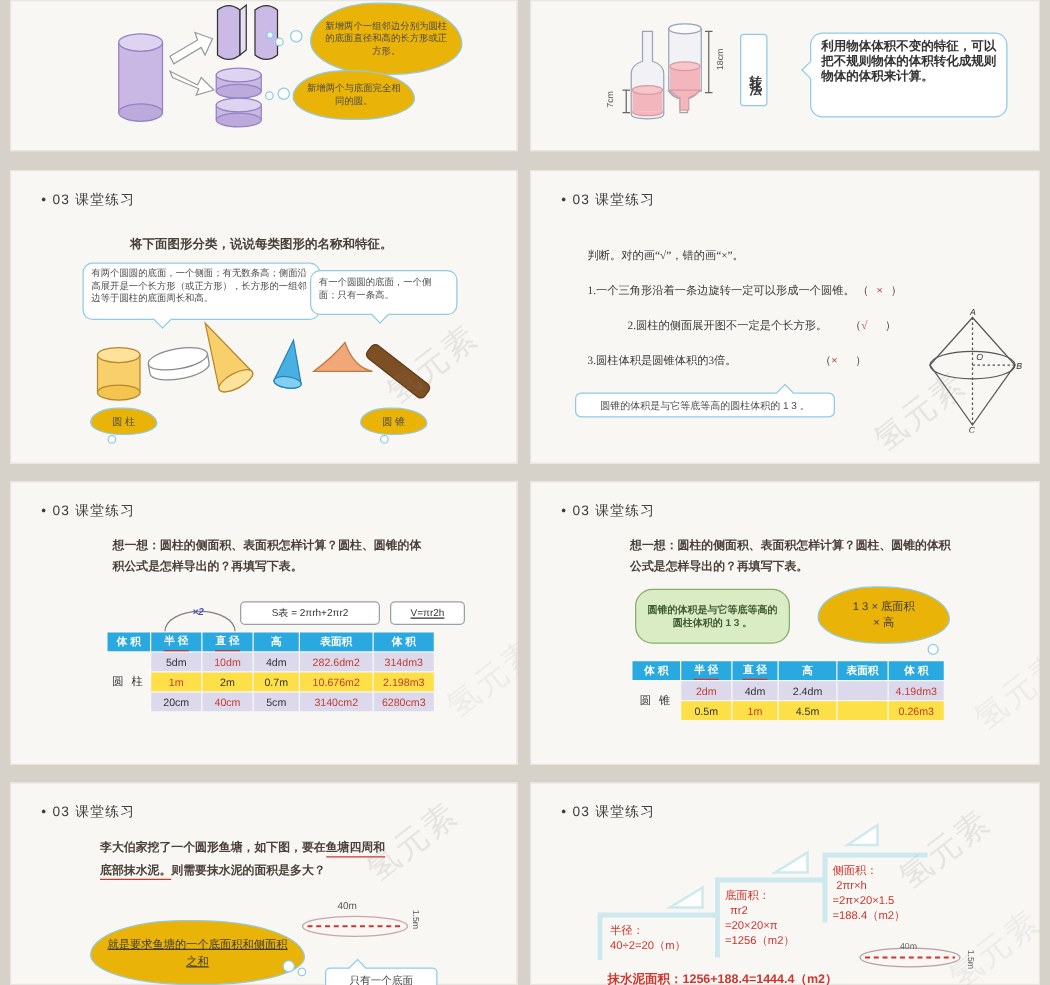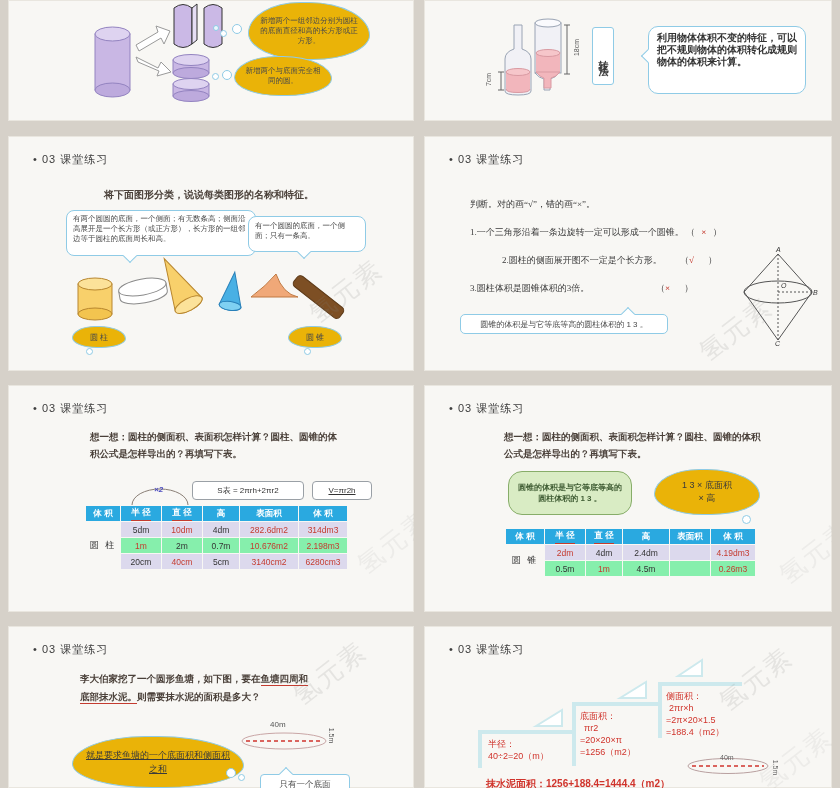--- a/index.html
+++ b/index.html
@@ -13,21 +13,21 @@
   .wm{position:absolute;color:rgba(130,130,130,0.16);font-size:26px;transform:rotate(-38deg);letter-spacing:2px;pointer-events:none;white-space:nowrap;}
   .cloud{position:absolute;background:#eab308;border:1px solid #8fcbe6;border-radius:46% 54% 50% 50% / 58% 62% 46% 50%;display:flex;align-items:center;justify-content:center;text-align:center;color:#4a4a4a;}
   .bubble{position:absolute;background:#fff;border:1px solid #8fcbe6;border-radius:8px;color:#4a4a4a;}
   .tail-down{position:absolute;width:9px;height:9px;background:#fff;border-right:1px solid #8fcbe6;border-bottom:1px solid #8fcbe6;transform:rotate(45deg);bottom:-6px;}
   .tail-left{position:absolute;width:9px;height:9px;background:#fff;border-left:1px solid #8fcbe6;border-bottom:1px solid #8fcbe6;transform:rotate(45deg);left:-6px;top:24px;}
   .tail-up{position:absolute;width:9px;height:9px;background:#fff;border-left:1px solid #8fcbe6;border-top:1px solid #8fcbe6;transform:rotate(45deg);top:-6px;}
   .dot{position:absolute;background:#fff;border:1px solid #8fcbe6;border-radius:50%;}
   .vtable{display:grid;gap:1px;font-size:8.5px;color:#333;}
   .vtable .th{background:#2aa9e0;color:#fff;display:flex;align-items:center;justify-content:center;font-weight:bold;}
   .vtable .td{background:#dcd9ed;display:flex;align-items:center;justify-content:center;}
-  .vtable .td.lt{background:#86efac;}
+  .vtable .td.lt{background:#fde047;}
   .vtable .lab{background:transparent;display:flex;align-items:center;justify-content:center;color:#333;font-size:9px;letter-spacing:2px;}
   .uline-red{border-bottom:1.5px solid #c43b2f;padding-bottom:1px;}
   .slash{background-image:linear-gradient(to top right,transparent 46%,#8b8ba0 46%,#8b8ba0 54%,transparent 54%);}
   .fbox{position:absolute;background:#fff;border:1px solid #9aa0a6;border-radius:4px;display:flex;align-items:center;justify-content:center;font-size:8px;color:#333;}
   .steptxt{position:absolute;color:#d0342c;font-size:9px;line-height:12px;white-space:nowrap;}
 </style>
 </head>
 <body>
 
 <div class="stage">

